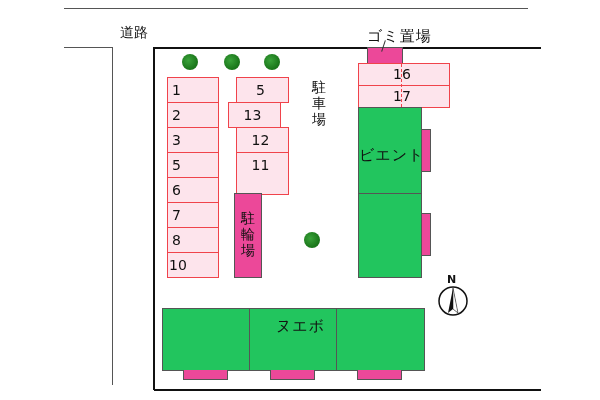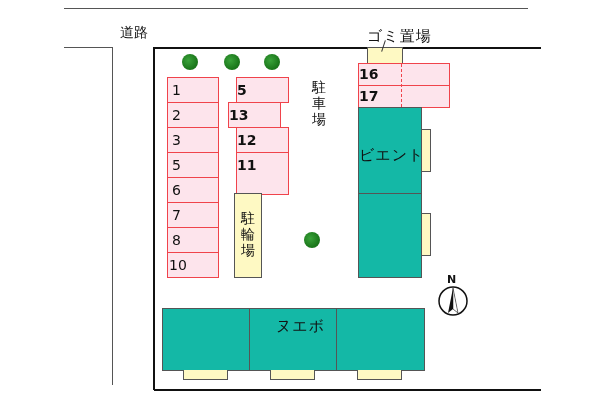--- a/index.html
+++ b/index.html
@@ -4,24 +4,24 @@
 <style>
   html, body { margin:0; padding:0; background:#ffffff; }
   body { width:600px; height:400px; position:relative; overflow:hidden; font-family:"DejaVu Sans", sans-serif; }
   .abs { position:absolute; box-sizing:border-box; }
   .line-h { position:absolute; height:0; border-top:1px solid #555; }
   .line-v { position:absolute; width:0; border-left:1px solid #555; }
   .lot-h { position:absolute; height:0; border-top:2px solid #111; }
   .lot-v { position:absolute; width:0; border-left:2px solid #111; }
   .slot { position:absolute; box-sizing:border-box; background:#fde4ec; border:1px solid #f0434b; font-size:14px; color:#111; line-height:24px; }
   .slot.left { text-align:left; padding-left:4px; }
-  .slot.right { text-align:left; padding-right:4px;font-weight:bold; }
+  .slot.right { text-align:center; padding-right:4px; }
   .tree { position:absolute; width:16px; height:16px; border-radius:50%; background: radial-gradient(circle at 40% 40%, #3aa33a 0%, #1d7a1d 60%, #126612 100%); }
-  .bldg { position:absolute; box-sizing:border-box; background:#14b8a6; border:1px solid #555; }
-  .whitebox { position:absolute; box-sizing:border-box; background:#fef9c3; border:1px solid #555; }
+  .bldg { position:absolute; box-sizing:border-box; background:#22c55e; border:1px solid #555; }
+  .whitebox { position:absolute; box-sizing:border-box; background:#ec4899; border:1px solid #555; }
   .label { position:absolute; font-size:14px; color:#111; white-space:nowrap; }
   .vlabel { position:absolute; font-size:14px; color:#111; width:16px; line-height:16px; text-align:center; word-break:break-all; }
 </style>
 </head>
 <body>
 
 <div class="line-h" style="left:64px; top:8px; width:464px;"></div>
 <div class="line-h" style="left:64px; top:47px; width:48px;"></div>
 <div class="line-v" style="left:112px; top:47px; height:338px;"></div>
 <div class="label" style="left:120px; top:24px;">道路</div>

